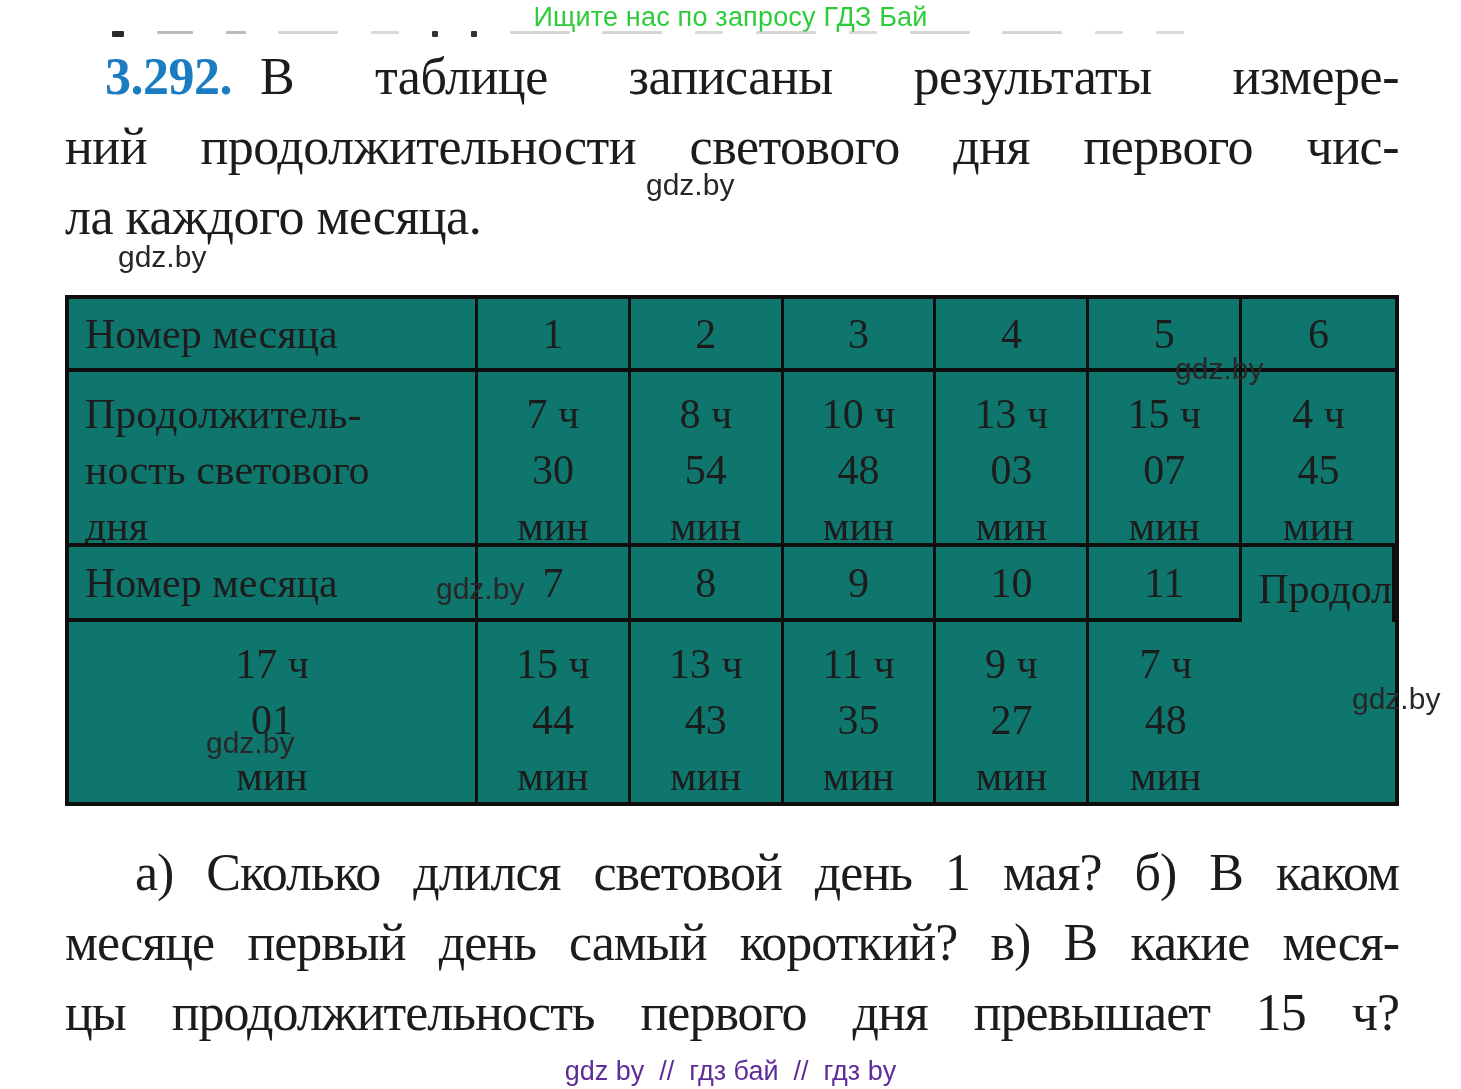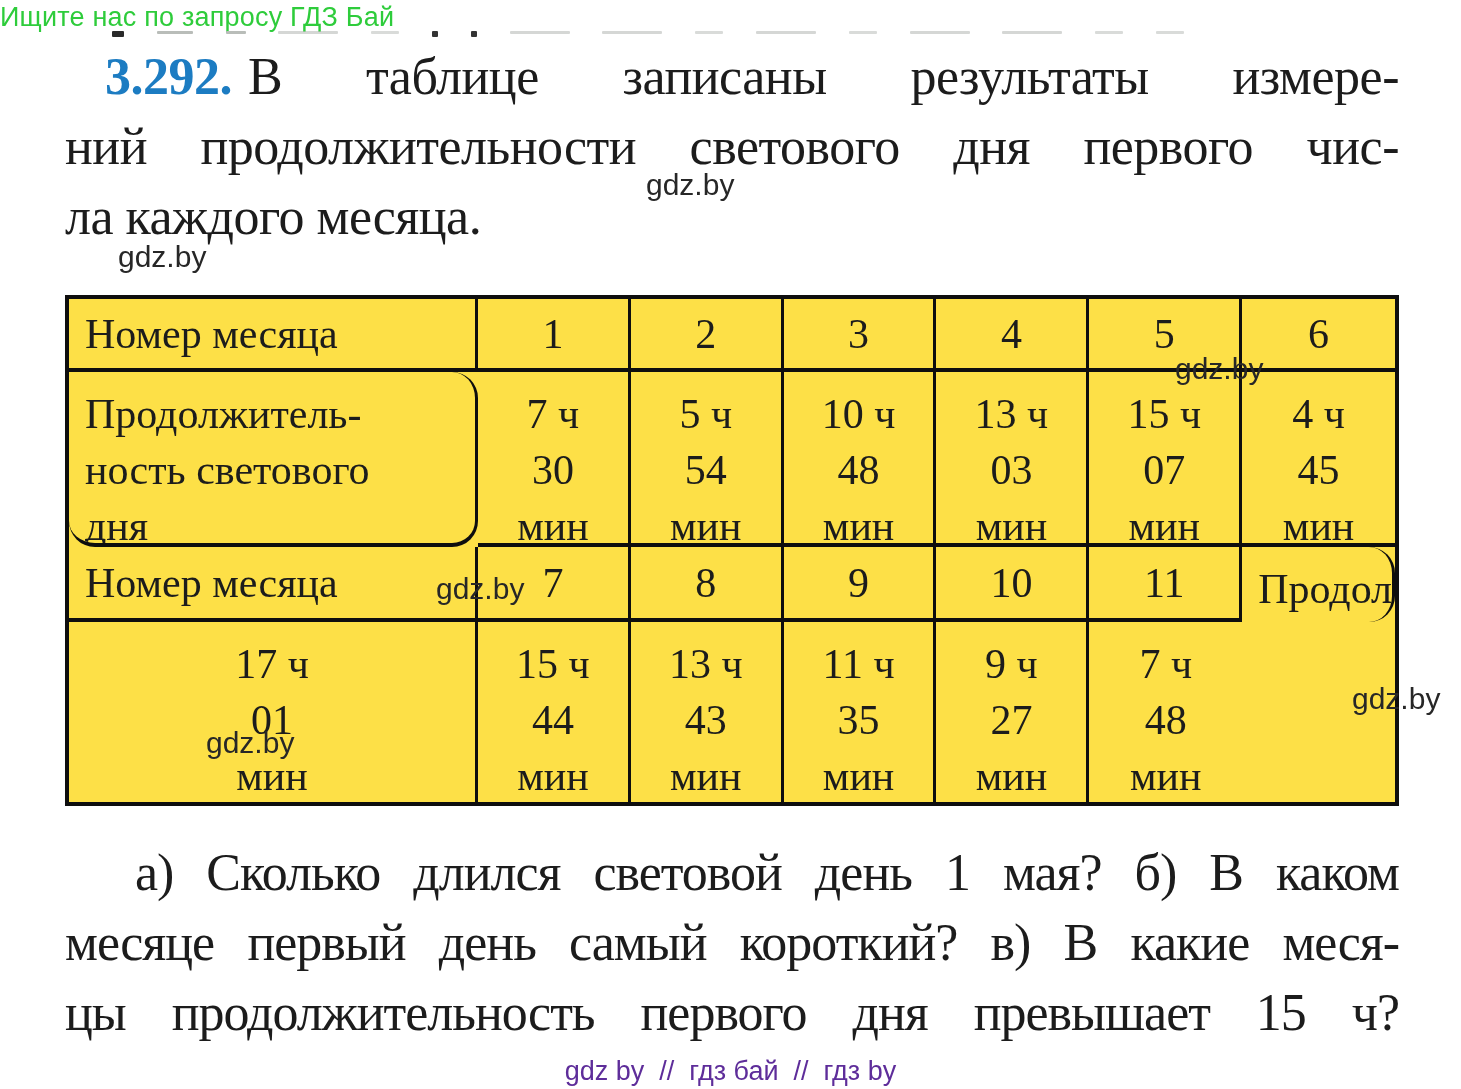--- a/index.html
+++ b/index.html
@@ -11,21 +11,21 @@
     background: #ffffff;
     overflow: hidden;
     font-family: "Liberation Serif", "DejaVu Serif", serif;
     color: #1c1c1c;
   }
 
   
   .promo {
     position: absolute;
     top: 2px; left: 0; right: 0;
-    text-align: left;
+    text-align: center;
     font-family: "Liberation Sans", "DejaVu Sans", sans-serif;
     font-size: 27px;
     color: #2ecc3b;
     letter-spacing: 0.2px;
   }
 
   
   .crop-artifact {
     position: absolute;
     top: 31px; left: 112px; width: 1072px; height: 6px;
@@ -52,21 +52,21 @@
     position: absolute;
     left: 65px; top: 42px; width: 1334px;
     font-size: 52px;
     line-height: 70px;
     letter-spacing: -0.5px;
   }
   .intro-line1 { display: flex; padding-left: 40px; }
   .problem-no {
     color: #1c7cc2;
     font-weight: bold;
-    margin-right: 16px;
+    margin-right: 28px;
     white-space: nowrap;
   }
   .just {
     text-align: justify;
     text-align-last: justify;
   }
   .intro-line1 .just { flex: 1; }
 
   
   .wm {
@@ -82,40 +82,40 @@
   .dtable {
     position: absolute;
     left: 65px; top: 295px;
     width: 1334px; height: 511px;
     border: 4px solid #0e0e0e;
     display: grid;
     grid-template-columns: 409px repeat(6, 1fr);
     grid-template-rows: 73px 175px 75px 1fr;
     font-size: 42px;
     line-height: 1;
-    background: #fde047;
+    background: #0f766e;
   }
   .cell {
     border-right: 3px solid #0e0e0e;
     border-bottom: 4px solid #0e0e0e;
     display: flex;
     align-items: center;
     justify-content: center;
     overflow: hidden;
   }
   .cell.last-col { border-right: none; }
   .cell.last-row { border-bottom: none; }
   .cell.lbl { justify-content: flex-start; padding-left: 16px; }
   .cell.multi {
     flex-direction: column;
     justify-content: flex-start;
     padding-top: 14px;
   }
   .cell.multi span { display: block; line-height: 56px; }
-  .cell.multi.lbl { align-items: flex-start; border-radius: 26px; }
+  .cell.multi.lbl { align-items: flex-start; }
 
   
   .questions {
     position: absolute;
     left: 65px; top: 838px; width: 1334px;
     font-size: 52px;
     line-height: 70px;
     letter-spacing: -1px;
   }
   .questions .q1 { padding-left: 70px; }
@@ -183,21 +183,21 @@
       <span>Продолжитель-</span>
       <span>ность светового</span>
       <span>дня</span>
     </div>
     <div class="cell multi">
       <span>7 ч</span>
       <span>30</span>
       <span>мин</span>
     </div>
     <div class="cell multi">
-      <span>5 ч</span>
+      <span>8 ч</span>
       <span>54</span>
       <span>мин</span>
     </div>
     <div class="cell multi">
       <span>10 ч</span>
       <span>48</span>
       <span>мин</span>
     </div>
     <div class="cell multi">
       <span>13 ч</span>

